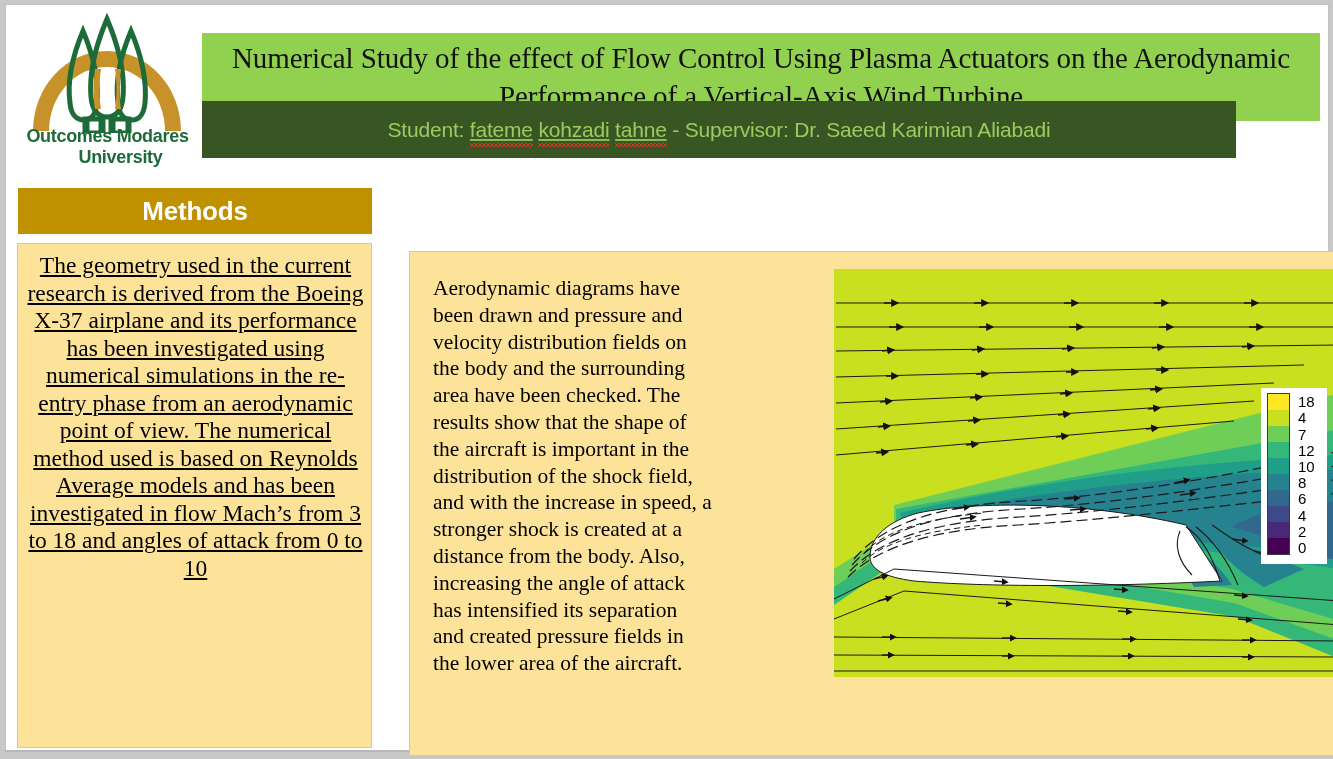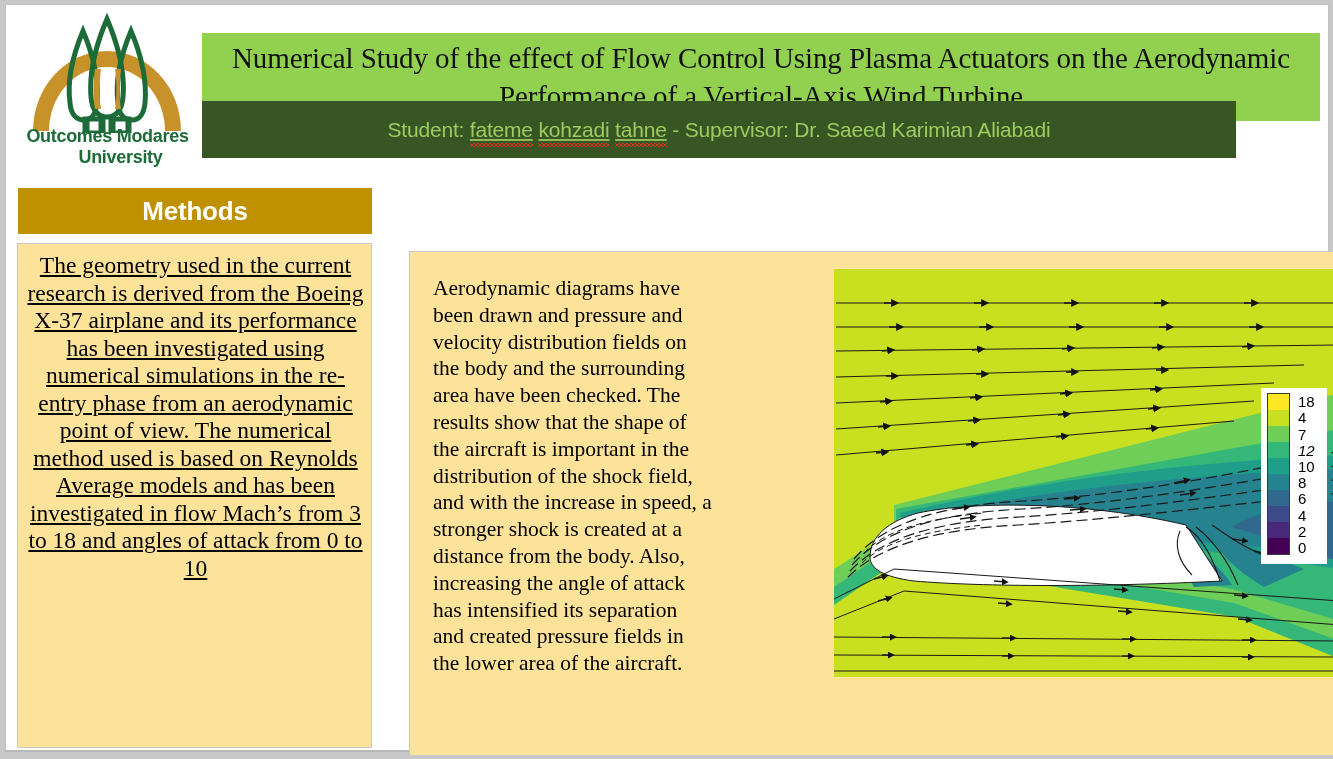--- a/index.html
+++ b/index.html
@@ -414,21 +414,21 @@
             <div style="background: rgb(38, 130, 142);"></div>
             <div style="background: rgb(49, 104, 142);"></div>
             <div style="background: rgb(62, 73, 137);"></div>
             <div style="background: rgb(72, 40, 120);"></div>
             <div style="background: rgb(68, 1, 84);"></div>
           </div>
         <div id="colorbar-ticks">
             <span style="top: 1.1px;">18</span>
             <span style="top: 17.3px;">4</span>
             <span style="top: 33.5px;">7</span>
-            <span style="top: 49.7px; font-style: italic;">12</span>
+            <span style="top: 49.7px;">12</span>
             <span style="top: 65.9px;">10</span>
             <span style="top: 82.1px;">8</span>
             <span style="top: 98.3px;">6</span>
             <span style="top: 114.5px;">4</span>
             <span style="top: 130.7px;">2</span>
             <span style="top: 146.9px;">0</span>
           </div>
       </div>
     </div>
   </div>

